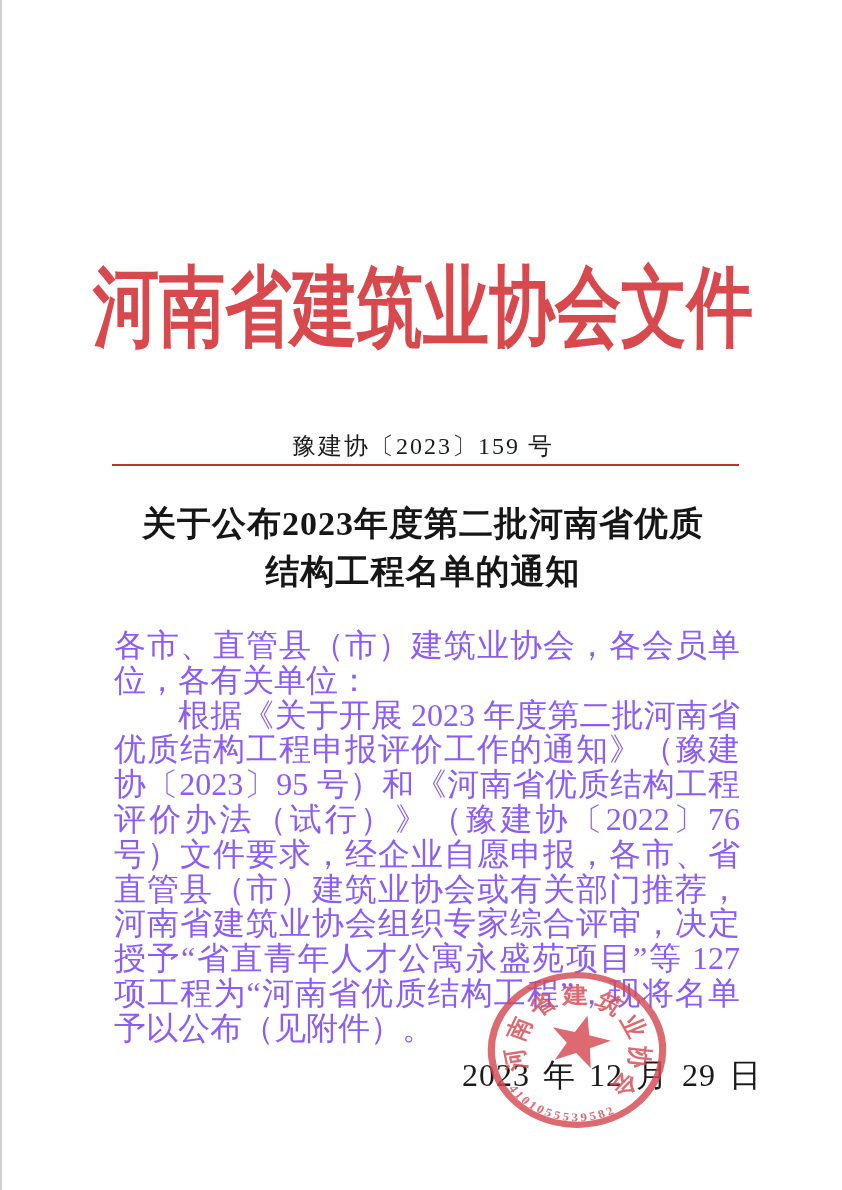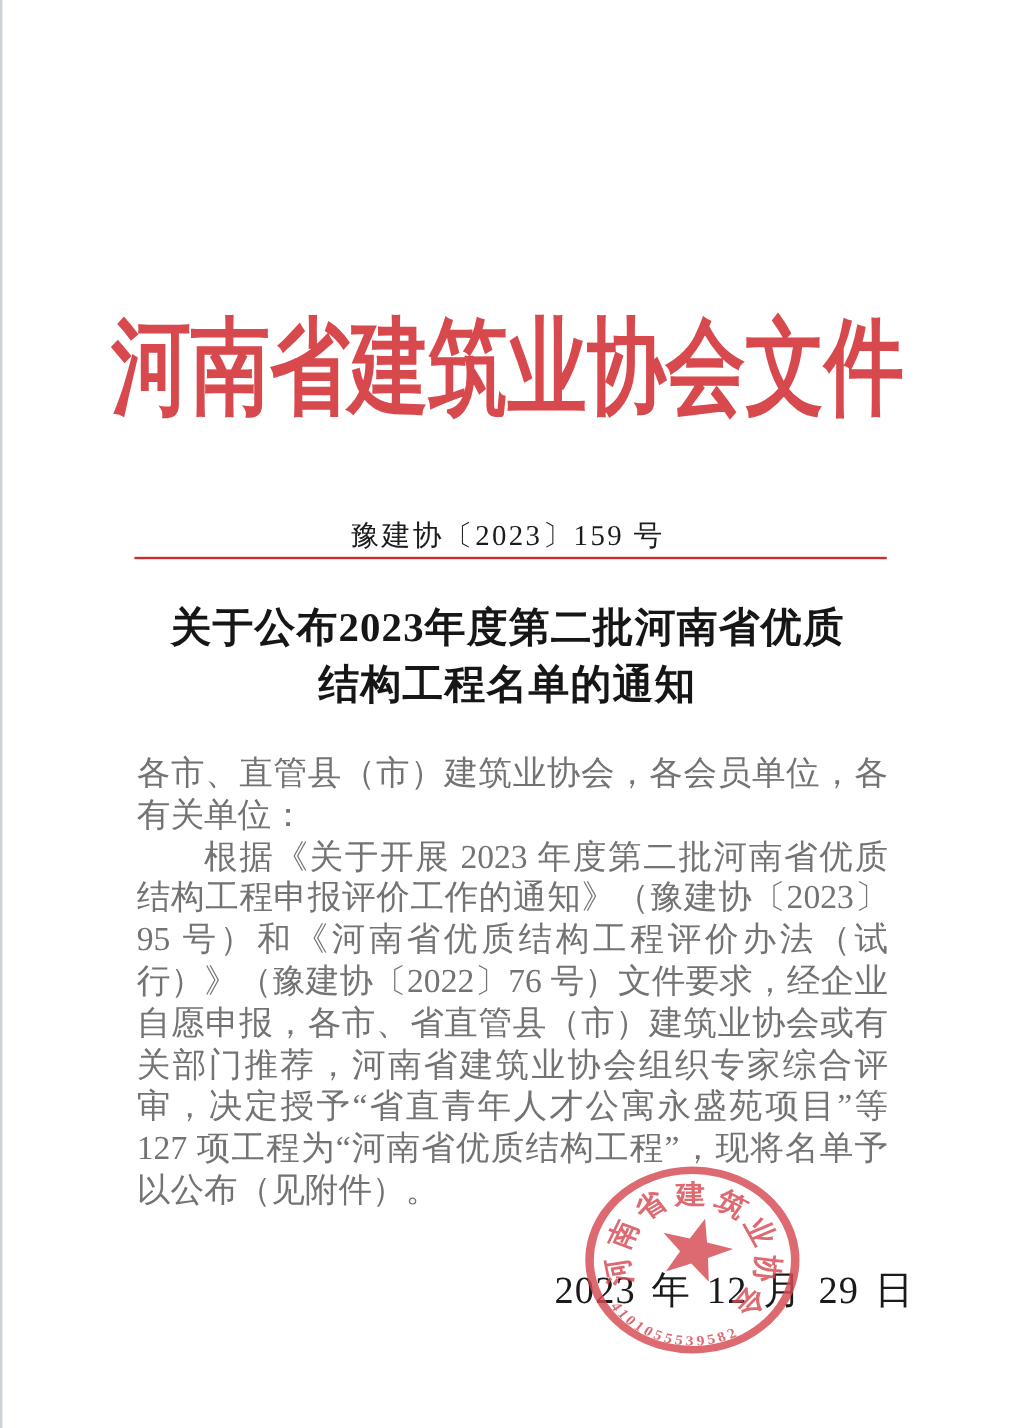--- a/index.html
+++ b/index.html
@@ -20,21 +20,21 @@
     position:absolute;top:430px;left:0;width:100%;
     text-align:center;font-size:24px;letter-spacing:2px;color:#1c1c1c;
   }
   .red-rule{position:absolute;top:464px;left:110px;width:627px;height:2px;}
   .title{
     position:absolute;top:500px;left:0;width:100%;text-align:center;
     font-size:34px;font-weight:bold;line-height:48px;letter-spacing:1px;color:#161616;
   }
   .body-text{
     position:absolute;top:628px;left:112px;width:626px;
-    font-size:28px;line-height:34.8px;text-align:justify;color:#737373;
+    font-size:32px;line-height:34.8px;text-align:justify;color:#8b5cf6;
   }
   .body-text p{margin:0;padding:0;}
   .body-text p.indent{text-indent:2em;font-family:Liberation Serif, serif;}
   .attachment{
     position:absolute;top:944px;left:112px;width:640px;margin:0;
     font-size:24px;line-height:34.8px;text-indent:2em;color:#1e1e1e;
   }
   .issue-date{
     position:absolute;top:1060px;left:460px;
     font-size:32px;line-height:30px;letter-spacing:1px;word-spacing:4px;

